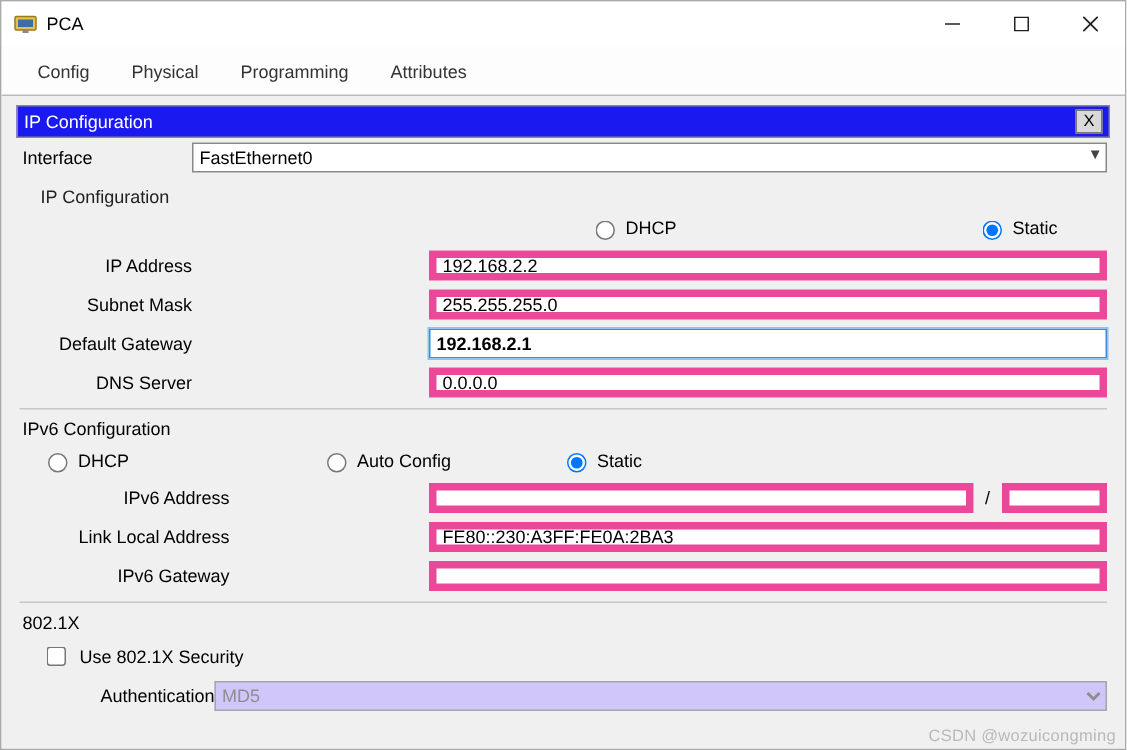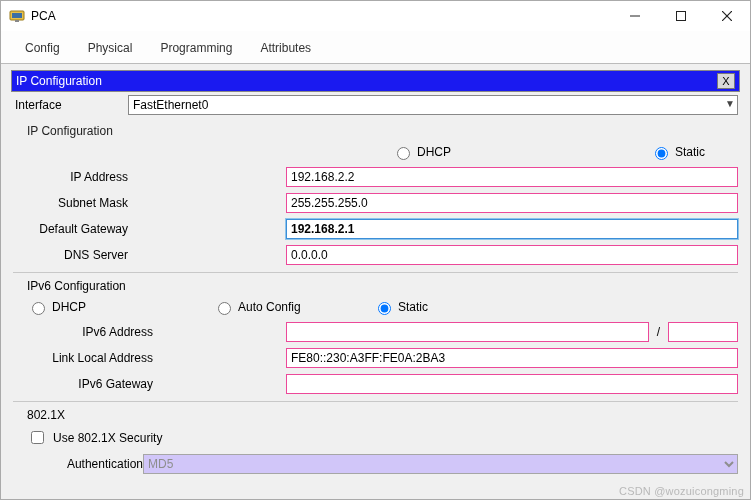--- a/index.html
+++ b/index.html
@@ -16,22 +16,22 @@
   .content { padding: 6px 10px; background: #f0f0f0; height: calc(100% - 30px - 30px); overflow: hidden; }
   .panel-header { background: #1a1af0; color: #fff; font-size: 12px; padding: 2px 4px; display: flex; align-items: center; border: 1px solid #888; }
   .panel-header .hdr-title { flex: 1; }
   .panel-header .hdr-close { background: #d9d9d9; color: #000; width: 18px; text-align: center; border: 1px solid #777; font-size: 11px; line-height: 14px; }
   .form-area { background: #f0f0f0; padding: 0 2px; }
   .row { display: flex; align-items: center; padding: 3px 0; font-size: 12px; }
   .row .label { width: 115px; padding-left: 2px; }
   .row .label.indent { padding-left: 14px; text-align: right; }
   .row .field { flex: 1; }
   .section-label { font-size: 12px; padding: 6px 0 2px 14px; color: #222; }
-  .section-top { font-size: 12px; padding: 2px 0 2px 2px; margin-left: 12px; }
-  input.txt { width: 100%; height: 20px; font-size: 12px; padding: 1px 4px; border: 1px solid #ec4899; background: #fff; }
+  .section-top { font-size: 12px; padding: 2px 0 2px 2px; }
+  input.txt { width: 100%; height: 20px; font-size: 12px; padding: 1px 4px; border: 5px solid #ec4899; background: #fff; }
   input.txt.focused { border: 1px solid #3b8ed8; outline: 1px solid #8ec4ea; font-weight: bold; }
   select.sel { width: 100%; height: 20px; font-size: 12px; border: 1px solid #888; background: #fff; }
   select.sel.disabled { background: #c4b5fd; color: #666; }
   .radio-row { display: flex; align-items: center; padding: 4px 0; font-size: 12px; justify-content: flex-end; }
   .radio-row .rcell-a { width: 200px; padding-left: 14px; display:flex; align-items:center; gap:4px; }
   .radio-row .rcell-b { width: 160px; padding-left: 0; display:flex; align-items:center; gap:4px; }
   .radio-row .rcell-c { flex: 1; display:flex; align-items:center; gap:4px; }
   .ipv6addr-row { display:flex; align-items:center; gap:4px; }
   .ipv6addr-row .slash { padding: 0 4px; }
   .ipv6addr-row .prefix { width: 70px; }

